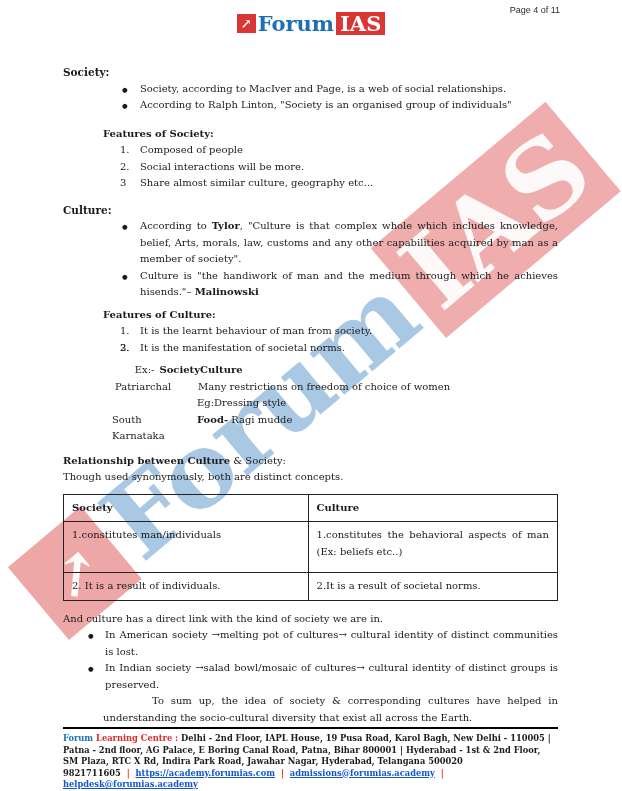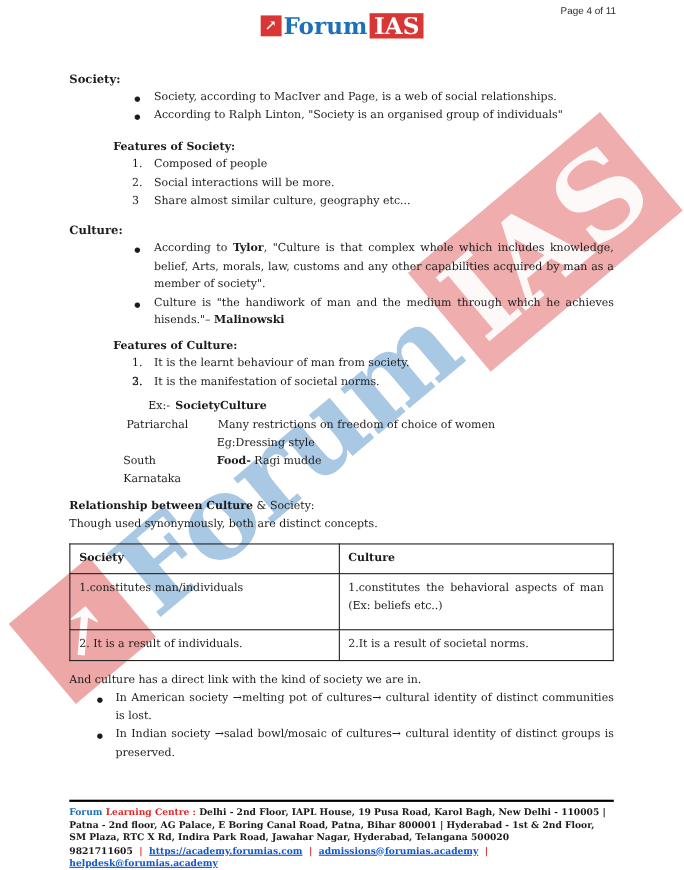--- a/index.html
+++ b/index.html
@@ -151,20 +151,21 @@
         <td>2.It is a result of societal norms.</td>
       </tr>
     </tbody>
       </table>
 
     <p class="mt10">And culture has a direct link with the kind of society we are in.</p>
     <ul class="bullets2">
       <li>In American society →melting pot of cultures→ cultural identity of distinct communities is lost.</li>
       <li>In Indian society →salad bowl/mosaic of cultures→ cultural identity of distinct groups is preserved.</li>
     </ul>
+    <p class="summary">To sum up, the idea of society &amp; corresponding cultures have helped in understanding the socio-cultural diversity that exist all across the Earth.</p>
 
   </div>
 
   <div class="footer">
     <div>
       <b class="f-blue">Forum</b>
       <b class="f-red">Learning Centre :</b>
       <span>Delhi - 2nd Floor, IAPL House, 19 Pusa Road, Karol Bagh, New Delhi - 110005 | Patna - 2nd floor, AG Palace, E Boring Canal Road, Patna, Bihar 800001 | Hyderabad - 1st &amp; 2nd Floor, SM Plaza, RTC X Rd, Indira Park Road, Jawahar Nagar, Hyderabad, Telangana 500020</span>
     </div>
     <div>

